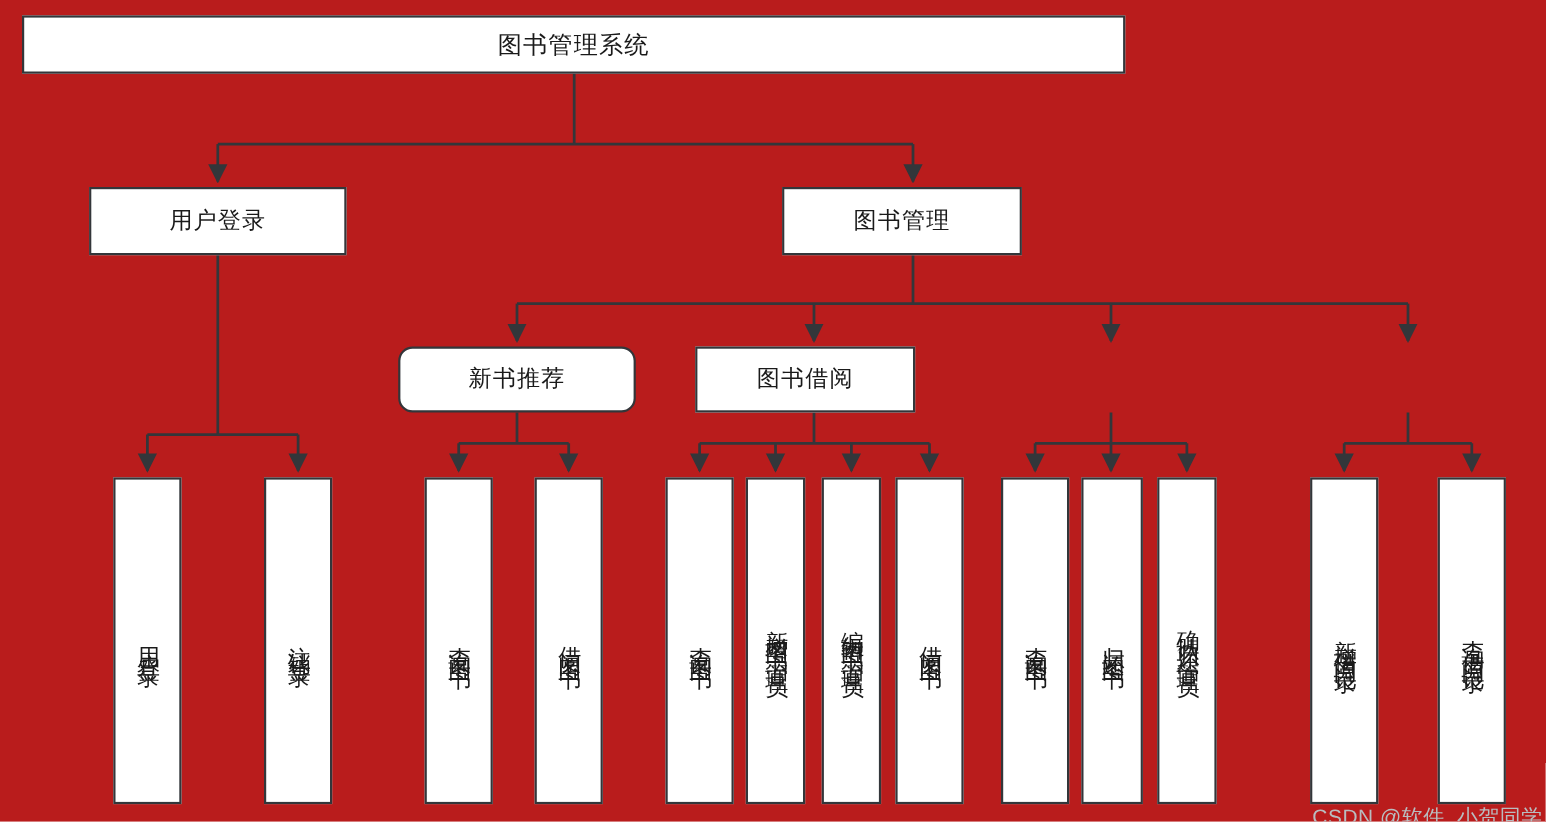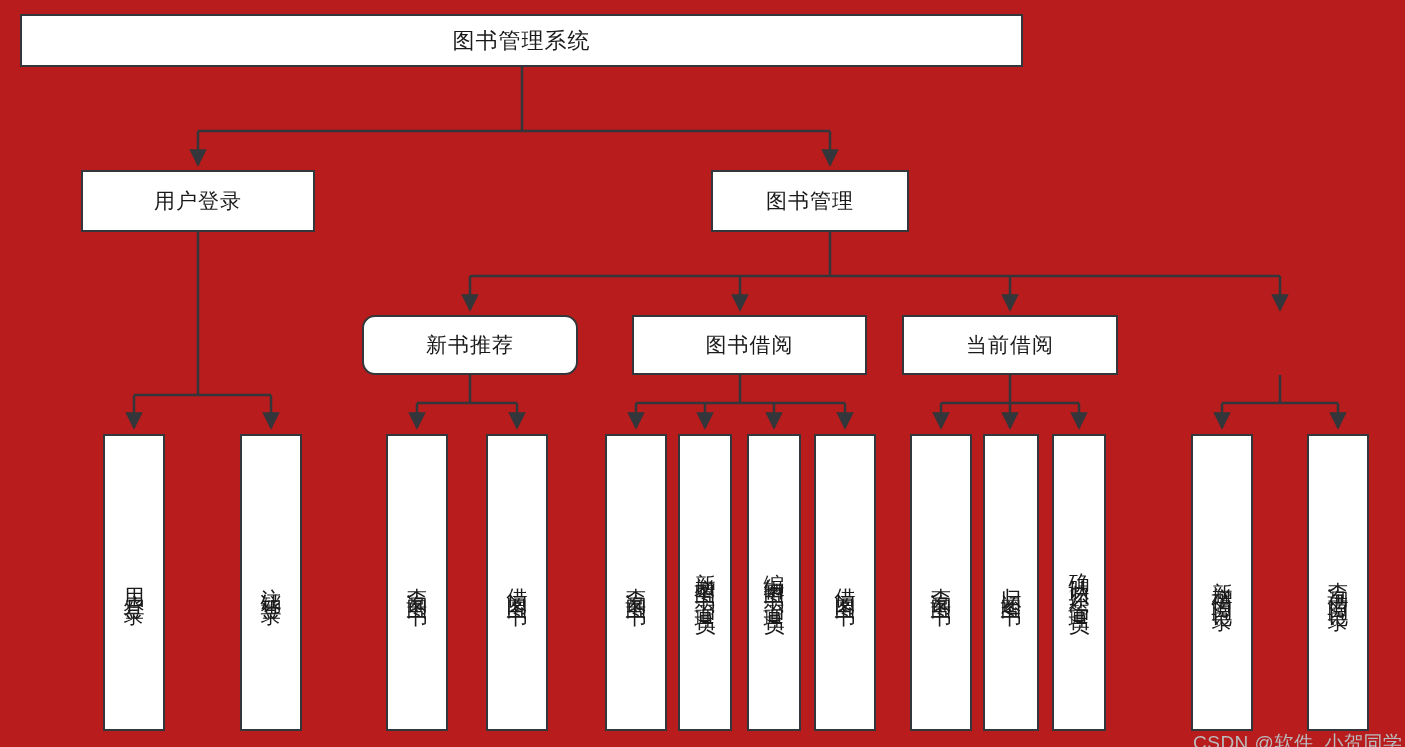--- a/index.html
+++ b/index.html
@@ -126,32 +126,29 @@
     </g>
   </svg>
 
   <div class="node node-root" style="left:20px; top:14px; width:1003px; height:53px;">
     <span>图书管理系统</span>
   </div>
 
   <div class="node node-h" style="left:81px; top:170px; width:234px; height:62px;">
     <span>用户登录</span>
   </div>
-  <div class="node node-h" style="left:711px; top:170px; width:198px; height:62px;">
+  <div class="node node-h" style="left:711px; top:170px; width:218px; height:62px;">
     <span>图书管理</span>
   </div>
 
   <div class="node node-h" style="left:362px; top:315px; width:216px; height:60px;border-radius:13px;">
     <span>新书推荐</span>
   </div>
-  <div class="node node-h" style="left:632px; top:315px; width:235px; height:60px;">
+  <div class="node node-h" style="left:632px; top:315px; width:200px; height:60px;">
     <span>图书借阅</span>
-  </div>
-  <div class="node node-h" style="left:902px; top:315px; width:216px; height:60px;">
-    <span>当前借阅</span>
   </div>
 
   <div class="node node-v" style="left:103px; top:434px; width:62px; height:297px;">
     <span class="vtext">用户登录</span>
   </div>
   <div class="node node-v" style="left:240px; top:434px; width:62px; height:297px;">
     <span class="vtext">注销登录</span>
   </div>
 
   <div class="node node-v" style="left:386px; top:434px; width:62px; height:297px;">

